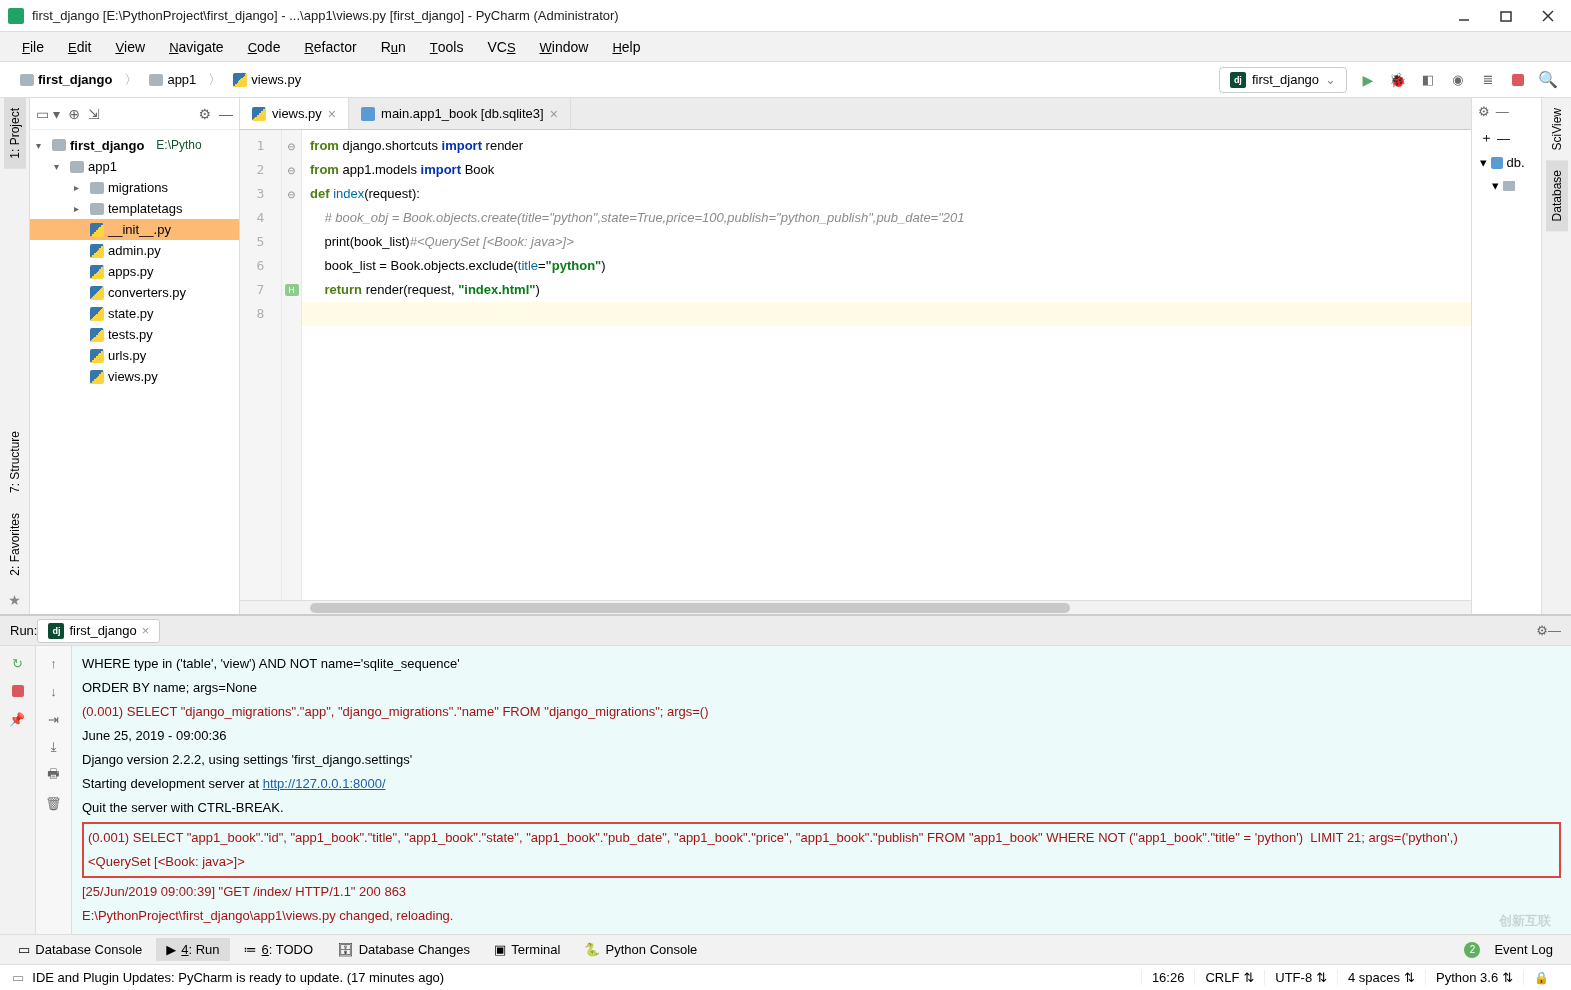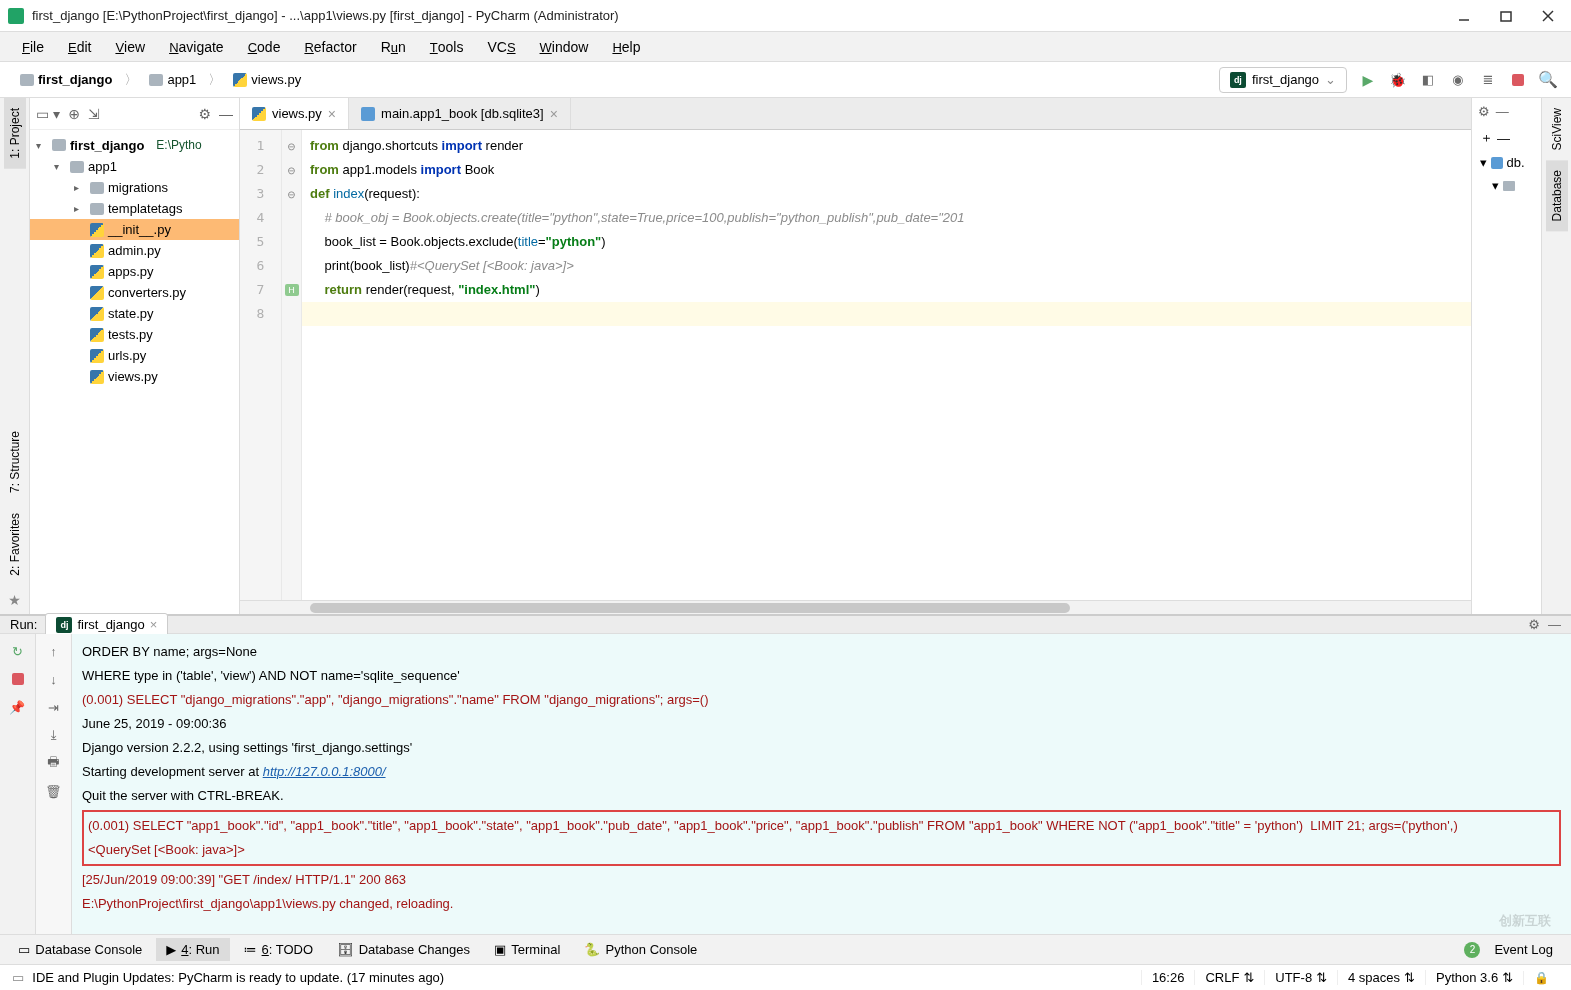--- a/index.html
+++ b/index.html
@@ -77,31 +77,31 @@
 .cmt { color: #8c8c8c; font-style: italic; }
 .scrollbar-h { height: 14px; background: #f2f2f2; border-top: 1px solid #ddd; position: relative; }
 .scrollbar-h .thumb { position: absolute; left: 70px; width: 760px; height: 10px; top: 2px; background: #c8c8c8; border-radius: 5px; }
 
 .right-panel { width: 70px; background: #fff; border-left: 1px solid #ddd; padding: 6px; }
 .right-panel .rp-row { display: flex; align-items: center; gap: 4px; padding: 4px 2px; font-size: 12px; }
 .right-gutter { width: 30px; background: #f2f2f2; border-left: 1px solid #ddd; display: flex; flex-direction: column; align-items: center; }
 
 
 .run-panel { height: 320px; background: #fff; border-top: 2px solid #ccc; display: flex; flex-direction: column; }
-.run-header { height: 18px; background: #ececec; display: flex; align-items: center; padding: 0 10px; gap: 8px; border-bottom: 1px solid #ddd; }
+.run-header { height: 30px; background: #ececec; display: flex; align-items: center; padding: 0 10px; border-bottom: 1px solid #ddd; }
 .run-header .lbl { font-size: 13px; }
 .run-tab { background: #fff; border: 1px solid #ccc; padding: 3px 10px; display: flex; align-items: center; gap: 5px; border-radius: 3px; font-size: 13px; }
 .run-header .spacer { flex: 1; }
 .run-body { flex: 1; display: flex; min-height: 0; }
 .run-toolbar { width: 36px; background: #f2f2f2; border-right: 1px solid #ddd; display: flex; flex-direction: column; align-items: center; gap: 10px; padding-top: 8px; }
 .run-toolbar2 { width: 36px; background: #f7f7f7; border-right: 1px solid #ddd; display: flex; flex-direction: column; align-items: center; gap: 10px; padding-top: 8px; }
 .rt-icon { width: 18px; height: 18px; display: flex; align-items: center; justify-content: center; color: #666; cursor: pointer; }
 .console { flex: 1; background: #edfafa; padding: 6px 10px; font-family: Consolas, monospace; font-size: 14px; overflow: auto; line-height: 24px; }
 .console .red { color: #a31515; }
-.console .blue { color: #1b5fae; text-decoration: underline; font-style: italic; }
+.console .blue { color: #1b5fae; text-decoration: underline; }
 .console .boxed { border: 2px solid #d44; padding: 2px 4px; margin: 2px 0; }
 
 
 .bottom-bar { height: 30px; background: #f2f2f2; border-top: 1px solid #ddd; display: flex; align-items: center; padding: 0 8px; gap: 4px; }
 .bottom-tab { display: flex; align-items: center; gap: 5px; padding: 4px 10px; font-size: 13px; cursor: pointer; }
 .bottom-tab.active { background: #dcdcdc; }
 .bottom-bar .spacer { flex: 1; }
 .badge-green { width: 16px; height: 16px; background: #5fb05f; border-radius: 50%; color: #fff; font-size: 10px; display: inline-flex; align-items: center; justify-content: center; }
 
 
@@ -306,22 +306,22 @@
           <div class="m">
             <div class="h-mark">H</div>
           </div>
           <div class="m"></div>
         </div>
       <div class="code" id="code">
           <div class="code-line"><span class="kw">from</span><span> django.shortcuts </span><span class="imp">import</span><span> render</span></div>
           <div class="code-line"><span class="kw">from</span><span> app1.models </span><span class="imp">import</span><span> Book</span></div>
           <div class="code-line"><span class="kw">def </span><span class="fn">index</span><span>(request):</span></div>
           <div class="code-line"><span>    </span><span class="cmt"># book_obj = Book.objects.create(title="python",state=True,price=100,publish="python_publish",pub_date="201</span></div>
+          <div class="code-line"><span>    print(book_list)</span><span class="cmt">#&lt;QuerySet [&lt;Book: java&gt;]&gt;</span></div>
           <div class="code-line"><span>    book_list = Book.objects.exclude(</span><span class="fn">title</span><span>=</span><span class="str">"python"</span><span>)</span></div>
-          <div class="code-line"><span>    print(book_list)</span><span class="cmt">#&lt;QuerySet [&lt;Book: java&gt;]&gt;</span></div>
           <div class="code-line"><span>    </span><span class="kw">return</span><span> render(request, </span><span class="str">"index.html"</span><span>)</span></div>
           <div class="code-line cur"><span> </span></div>
         </div>
     </div>
     <div class="scrollbar-h">
         <div class="thumb"></div>
       </div>
   </div>
 
   <div class="right-panel">
@@ -372,22 +372,22 @@
     </div>
     <div class="run-toolbar2">
       <span class="rt-icon">↑</span>
       <span class="rt-icon">↓</span>
       <span class="rt-icon">⇥</span>
       <span class="rt-icon">⤓</span>
       <span class="rt-icon">🖶</span>
       <span class="rt-icon">🗑</span>
     </div>
     <div class="console" id="console">
+        <div>        WHERE type in ('table', 'view') AND NOT name='sqlite_sequence'</div>
         <div>        ORDER BY name; args=None</div>
-        <div>        WHERE type in ('table', 'view') AND NOT name='sqlite_sequence'</div>
         <div class="red">(0.001) SELECT "django_migrations"."app", "django_migrations"."name" FROM "django_migrations"; args=()</div>
         <div>June 25, 2019 - 09:00:36</div>
         <div>Django version 2.2.2, using settings 'first_django.settings'</div>
         <div>Starting development server at <span class="blue">http://127.0.0.1:8000/</span></div>
         <div>Quit the server with CTRL-BREAK.</div>
         <div class="red boxed" style="white-space: pre-wrap;">(0.001) SELECT "app1_book"."id", "app1_book"."title", "app1_book"."state", "app1_book"."pub_date", "app1_book"."price", "app1_book"."publish" FROM "app1_book" WHERE NOT ("app1_book"."title" = 'python')  LIMIT 21; args=('python',)
 &lt;QuerySet [&lt;Book: java&gt;]&gt;</div>
         <div class="red">[25/Jun/2019 09:00:39] "GET /index/ HTTP/1.1" 200 863</div>
         <div class="red">E:\PythonProject\first_django\app1\views.py changed, reloading.</div>
       </div>

